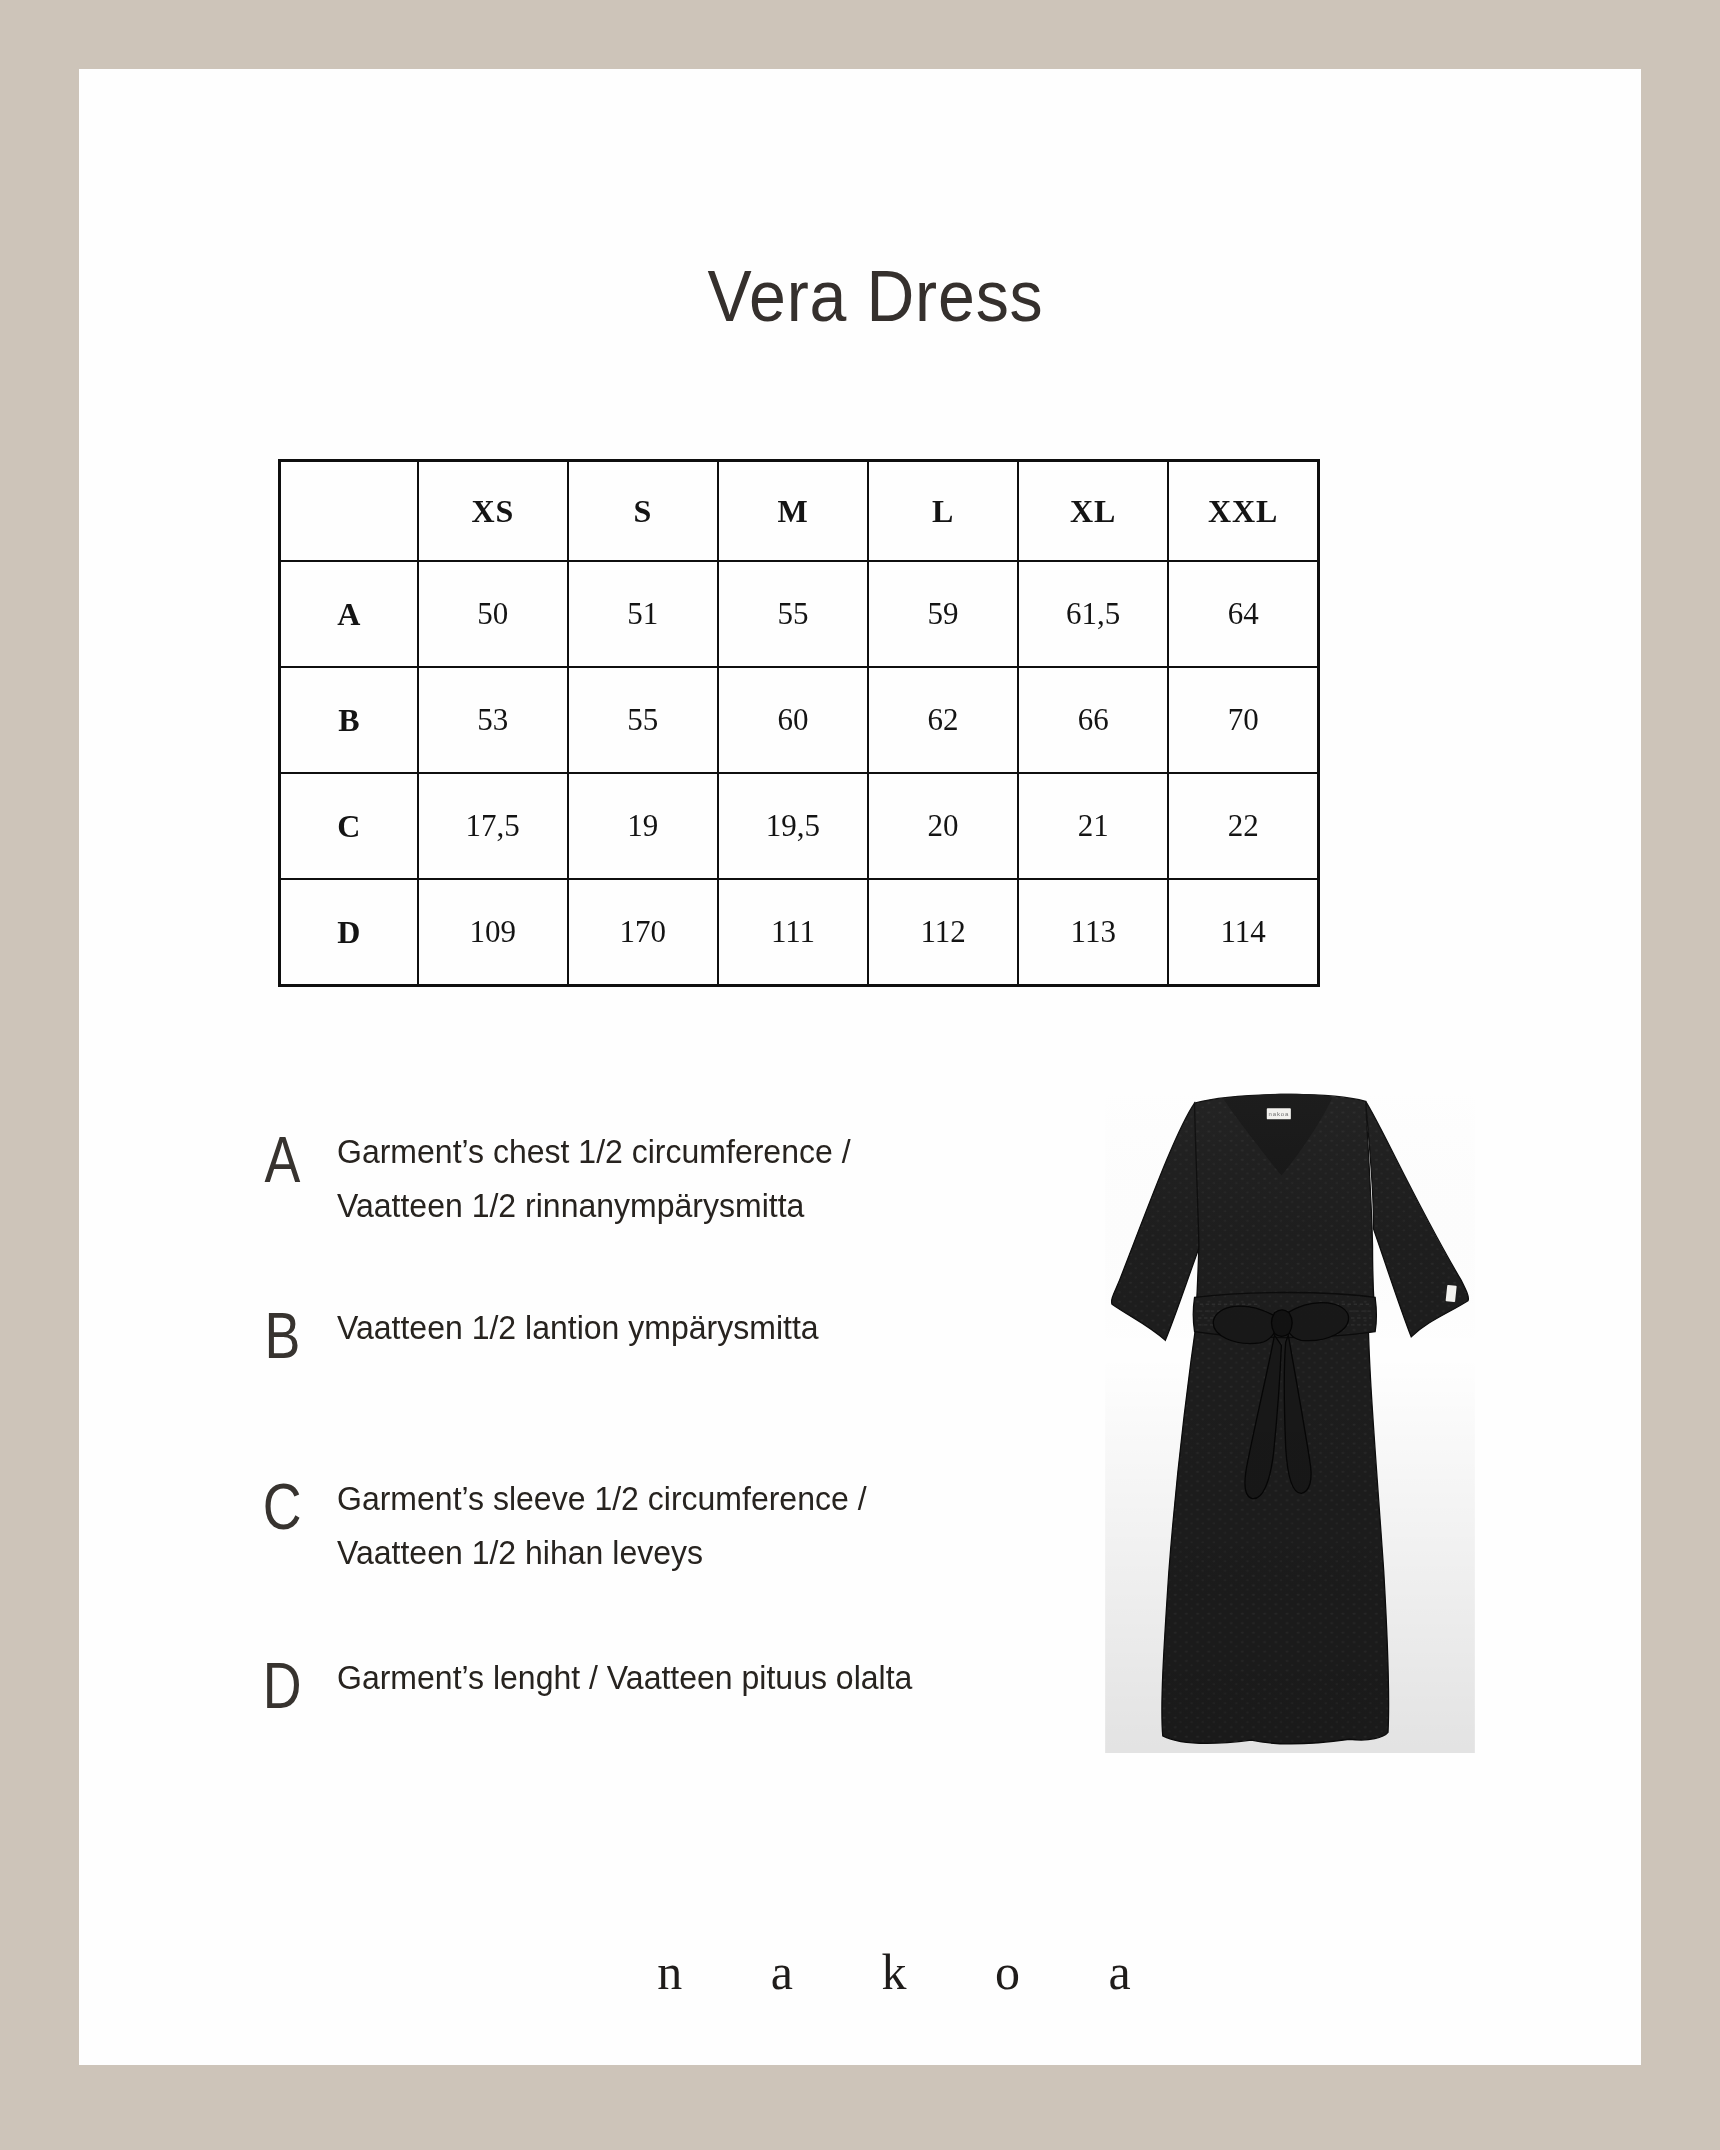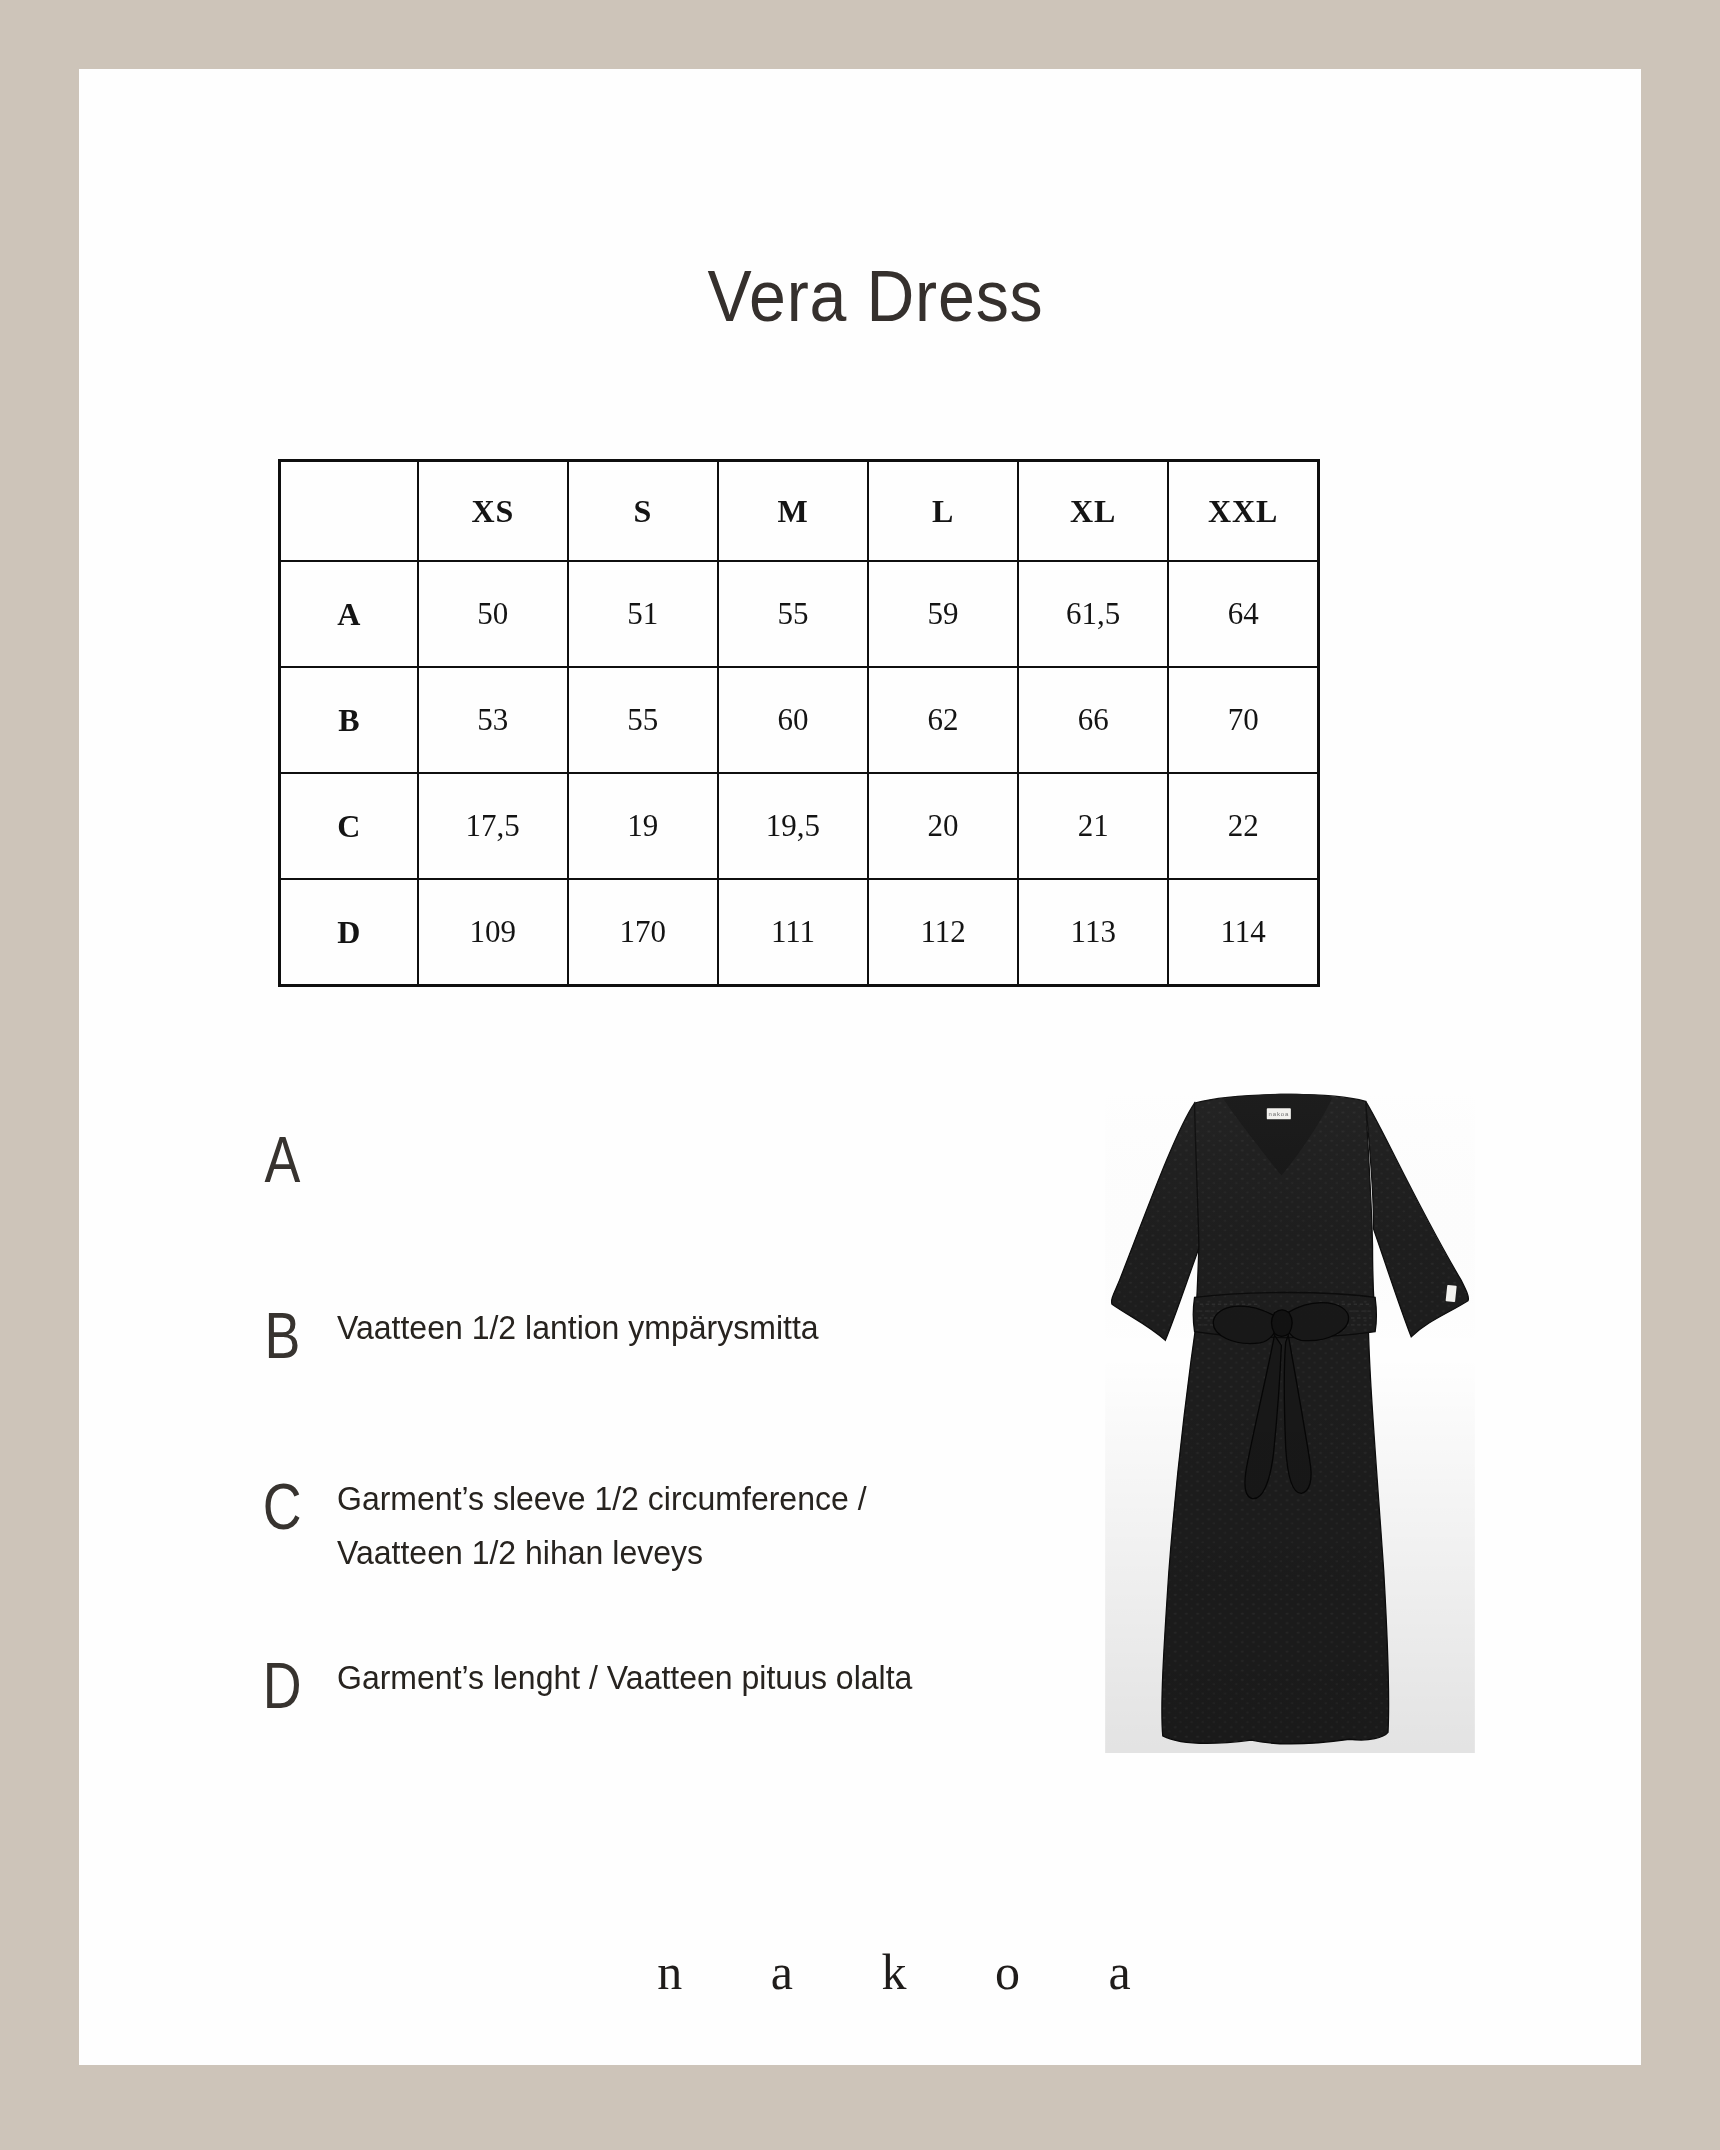--- a/index.html
+++ b/index.html
@@ -157,20 +157,22 @@
         <td>112</td>
         <td>113</td>
         <td>114</td>
       </tr>
     </tbody>
       </table>
 
     <div class="legend-item" id="legend-a">
       <div class="legend-letter"><span class="condense">A</span></div>
       <div class="legend-text">
+        <div><span class="condense">Garment’s chest 1/2 circumference /</span></div>
+        <div><span class="condense">Vaatteen 1/2 rinnanympärysmitta</span></div>
       </div>
     </div>
     <div class="legend-item" id="legend-b">
       <div class="legend-letter"><span class="condense">B</span></div>
       <div class="legend-text">
         <div><span class="condense">Vaatteen 1/2 lantion ympärysmitta</span></div>
       </div>
     </div>
     <div class="legend-item" id="legend-c">
       <div class="legend-letter"><span class="condense">C</span></div>

